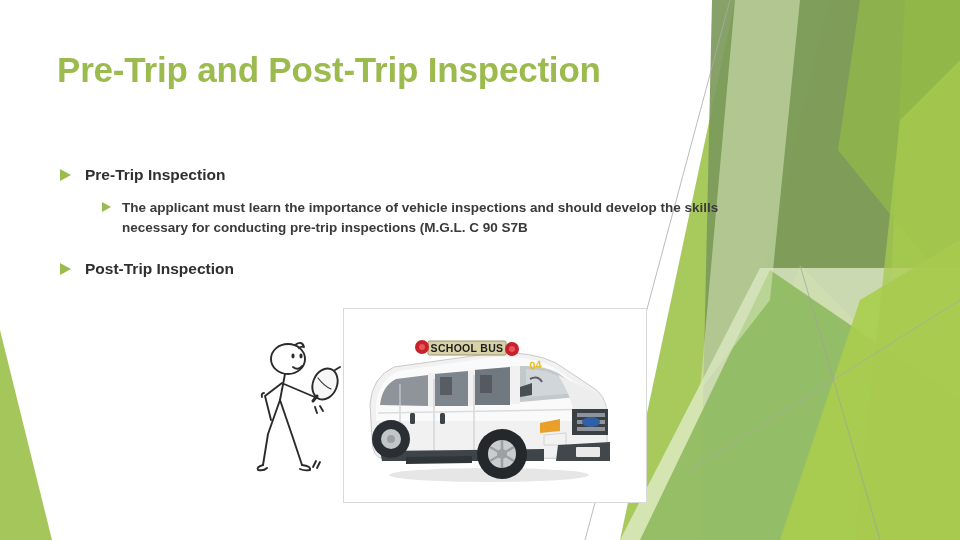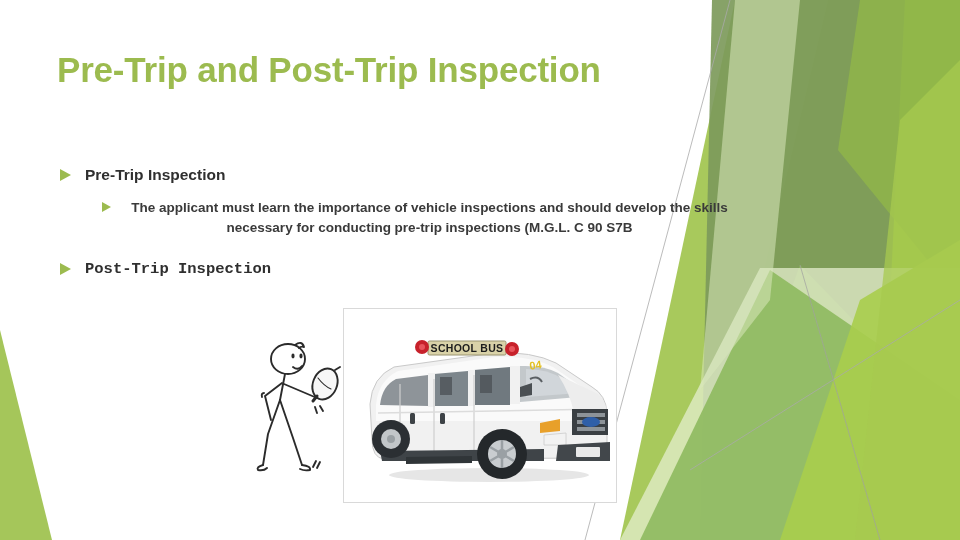--- a/index.html
+++ b/index.html
@@ -68,50 +68,49 @@
 
   .lvl2 {
     position: relative;
     padding-left: 65px;
     margin-top: 12px;
     margin-bottom: 6px;
     font-size: 13.5px;
     font-weight: bold;
     color: #3a3a3a;
     line-height: 1.47;
-    text-align: center;
   }
   .lvl2 .tri {
     position: absolute;
     left: 45px;
     top: 4px;
     width: 0;
     height: 0;
     border-left: 9px solid #9cbb4f;
     border-top: 5.5px solid transparent;
     border-bottom: 5.5px solid transparent;
   }
 
-  .gap-block { margin-top: 20px; font-family: Liberation Mono, monospace; }
+  .gap-block { margin-top: 20px; }
 
   
   .stickman {
     position: absolute;
     left: 255px;
     top: 334px;
     width: 95px;
     height: 155px;
   }
 
   
   .picframe {
     position: absolute;
     left: 343px;
     top: 308px;
-    width: 274px;
+    width: 304px;
     height: 195px;
     background: #ffffff;
     border: 1px solid #d9d9d9;
     box-sizing: border-box;
   }
   .picframe svg { display: block; }
 </style>
 </head>
 <body>
 

